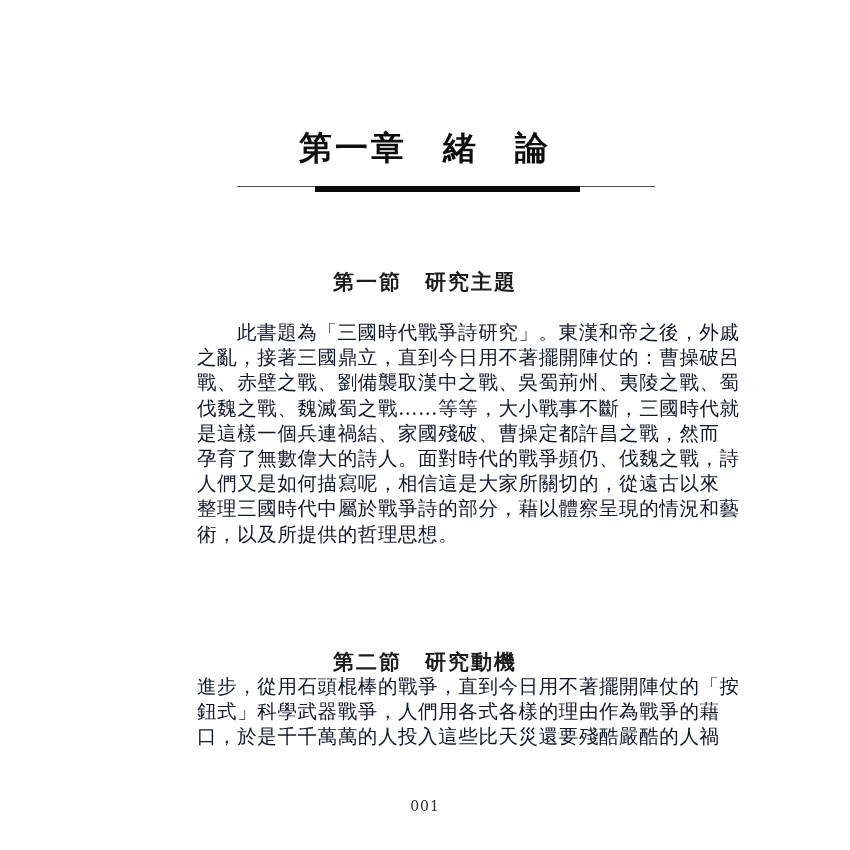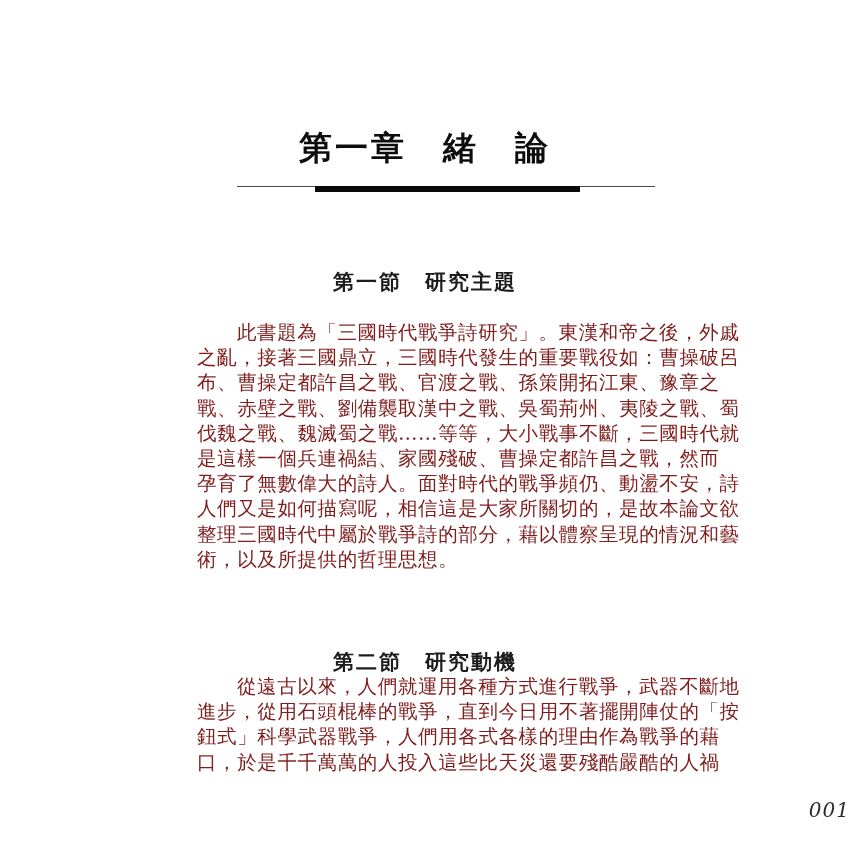--- a/index.html
+++ b/index.html
@@ -77,72 +77,69 @@
     left: 197px;
     width: 464px;
   }
   #paragraph-1 { top: 320px; }
   #paragraph-2 { top: 674px; }
 
   .body-line {
     font-size: 19.5px;
     line-height: 25.2px;
     letter-spacing: 0.6px;
-    color: #7f1d1d;
+    color: #0f172a;
     white-space: pre;
     font-family: "DejaVu Serif", "Liberation Serif", serif;
     height: 25.2px;
   }
   .body-line.indent {
     text-indent: 40px;
   }
 
   
   .page-number {
     position: absolute;
     left: 0;
     top: 798px;
     width: 850px;
-    text-align: right;
-    font-size: 20px;
-    font-style: italic;
+    text-align: center;
+    font-size: 14px;
     letter-spacing: 1px;
     color: #2b2b2b;
     font-family: "DejaVu Serif", "Liberation Serif", serif;
   }
 </style>
 </head>
 <body>
 
 <div class="page">
 
   <div class="chapter-title">第一章　緒　論</div>
 
   <div class="title-rule"></div>
   <div class="title-rule-thick"></div>
 
   <div class="section-heading" id="section-1-heading">第一節　研究主題</div>
 
   <div class="body-block" id="paragraph-1">
     <div class="body-line indent">此書題為「三國時代戰爭詩研究」。東漢和帝之後，外戚</div>
-    <div class="body-line">之亂，接著三國鼎立，三國時代發生的重要戰役如：曹操破呂</div>
-    <div class="body-line">布、曹操定都許昌之戰、官渡之戰、孫策開拓江東、豫章之</div>
+    <div class="body-line">之亂，接著三國鼎立，直到今日用不著擺開陣仗的：曹操破呂</div>
     <div class="body-line">戰、赤壁之戰、劉備襲取漢中之戰、吳蜀荊州、夷陵之戰、蜀</div>
     <div class="body-line">伐魏之戰、魏滅蜀之戰……等等，大小戰事不斷，三國時代就</div>
     <div class="body-line">是這樣一個兵連禍結、家國殘破、曹操定都許昌之戰，然而</div>
-    <div class="body-line">孕育了無數偉大的詩人。面對時代的戰爭頻仍、動盪不安，詩</div>
-    <div class="body-line">人們又是如何描寫呢，相信這是大家所關切的，是故本論文欲</div>
+    <div class="body-line">孕育了無數偉大的詩人。面對時代的戰爭頻仍、伐魏之戰，詩</div>
+    <div class="body-line">人們又是如何描寫呢，相信這是大家所關切的，從遠古以來</div>
     <div class="body-line">整理三國時代中屬於戰爭詩的部分，藉以體察呈現的情況和藝</div>
     <div class="body-line">術，以及所提供的哲理思想。</div>
   </div>
 
   <div class="section-heading" id="section-2-heading">第二節　研究動機</div>
 
   <div class="body-block" id="paragraph-2">
-    <div class="body-line indent">從遠古以來，人們就運用各種方式進行戰爭，武器不斷地</div>
     <div class="body-line">進步，從用石頭棍棒的戰爭，直到今日用不著擺開陣仗的「按</div>
     <div class="body-line">鈕式」科學武器戰爭，人們用各式各樣的理由作為戰爭的藉</div>
     <div class="body-line">口，於是千千萬萬的人投入這些比天災還要殘酷嚴酷的人禍</div>
   </div>
 
   <div class="page-number">001</div>
 
 </div>
 
 </body></html>

